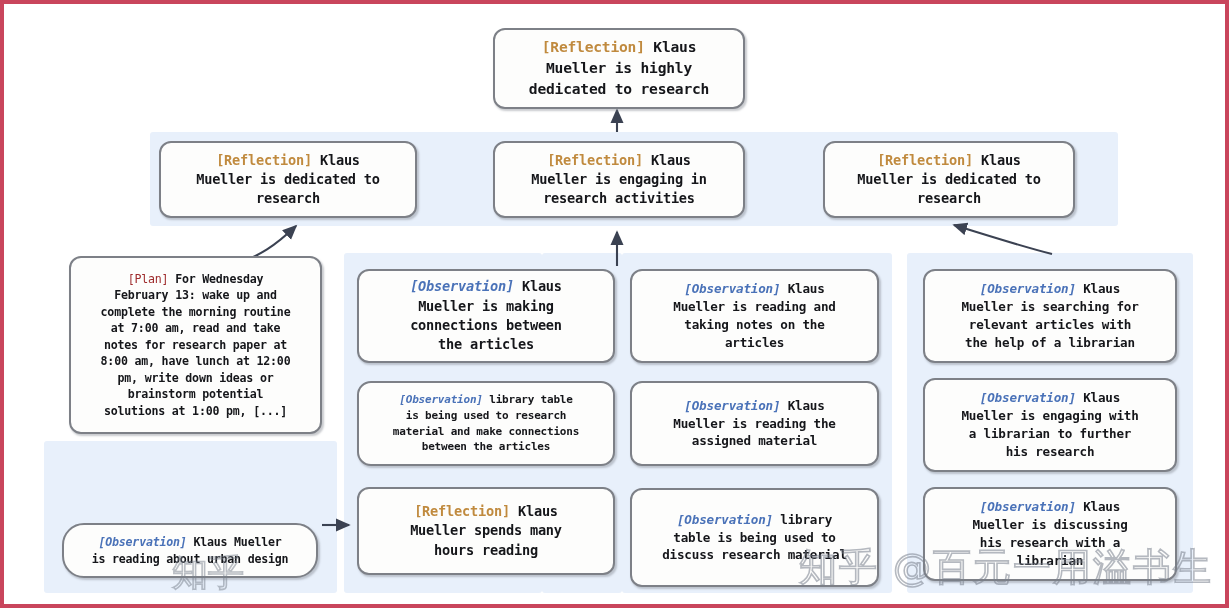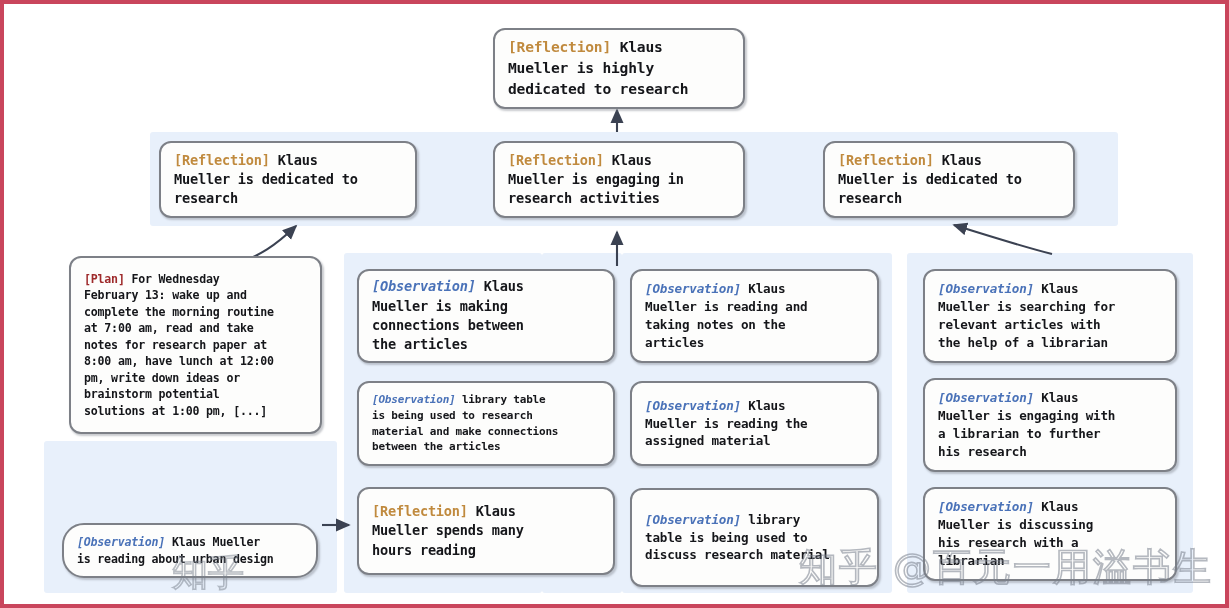--- a/index.html
+++ b/index.html
@@ -29,34 +29,35 @@
   
   .node{
     position:absolute;
     background:#fdfdfc;
     border:2.4px solid #7d8087;
     border-radius:12px;
     box-sizing:border-box;
     box-shadow:1.5px 2px 2px rgba(120,125,135,0.40);
     display:flex;
     align-items:center;
+    text-align:center;
   }
   .node .txt{
     padding:0 13px;
     width:100%;
     box-sizing:border-box;
     font-weight:bold;
     color:#15161a;
     letter-spacing:-0.2px;
     white-space:pre-wrap;
     line-height:1.42;
   }
   .tag-reflection{color:#c08a3e;font-weight:bold;}
   .tag-observation{color:#4a72b8;font-weight:bold;font-style:italic;}
-  .tag-plan{color:#9e2a2b;font-weight:bold;}
+  .tag-plan{color:#9e2a2b;font-weight:normal;}
 
   .fs15{font-size:14.6px;}
   .fs14{font-size:13.6px;}
   .fs13{font-size:12.6px;}
   .fs12{font-size:11.6px;}
   .fs11{font-size:11.0px;}
 
   svg.links{position:absolute;left:0;top:0;width:1229px;height:608px;pointer-events:none;}
 
   
@@ -157,21 +158,21 @@
 is reading about urban design</span></div>
     </div>
 
     <div class="node" style="left:353px;top:265px;width:258px;height:94px;">
       <div class="txt fs14"><span class="tag-observation">[Observation]</span><span> Klaus
 Mueller is making
 connections between
 the articles</span></div>
     </div>
 
-    <div class="node" style="left:353px;top:377px;width:258px;height:85px;">
+    <div class="node" style="left:353px;top:377px;width:258px;height:85px;border-radius:14px;">
       <div class="txt fs11"><span class="tag-observation">[Observation]</span><span> library table
 is being used to research
 material and make connections
 between the articles</span></div>
     </div>
 
     <div class="node" style="left:353px;top:483px;width:258px;height:88px;">
       <div class="txt fs14"><span class="tag-reflection">[Reflection]</span><span> Klaus
 Mueller spends many
 hours reading</span></div>

